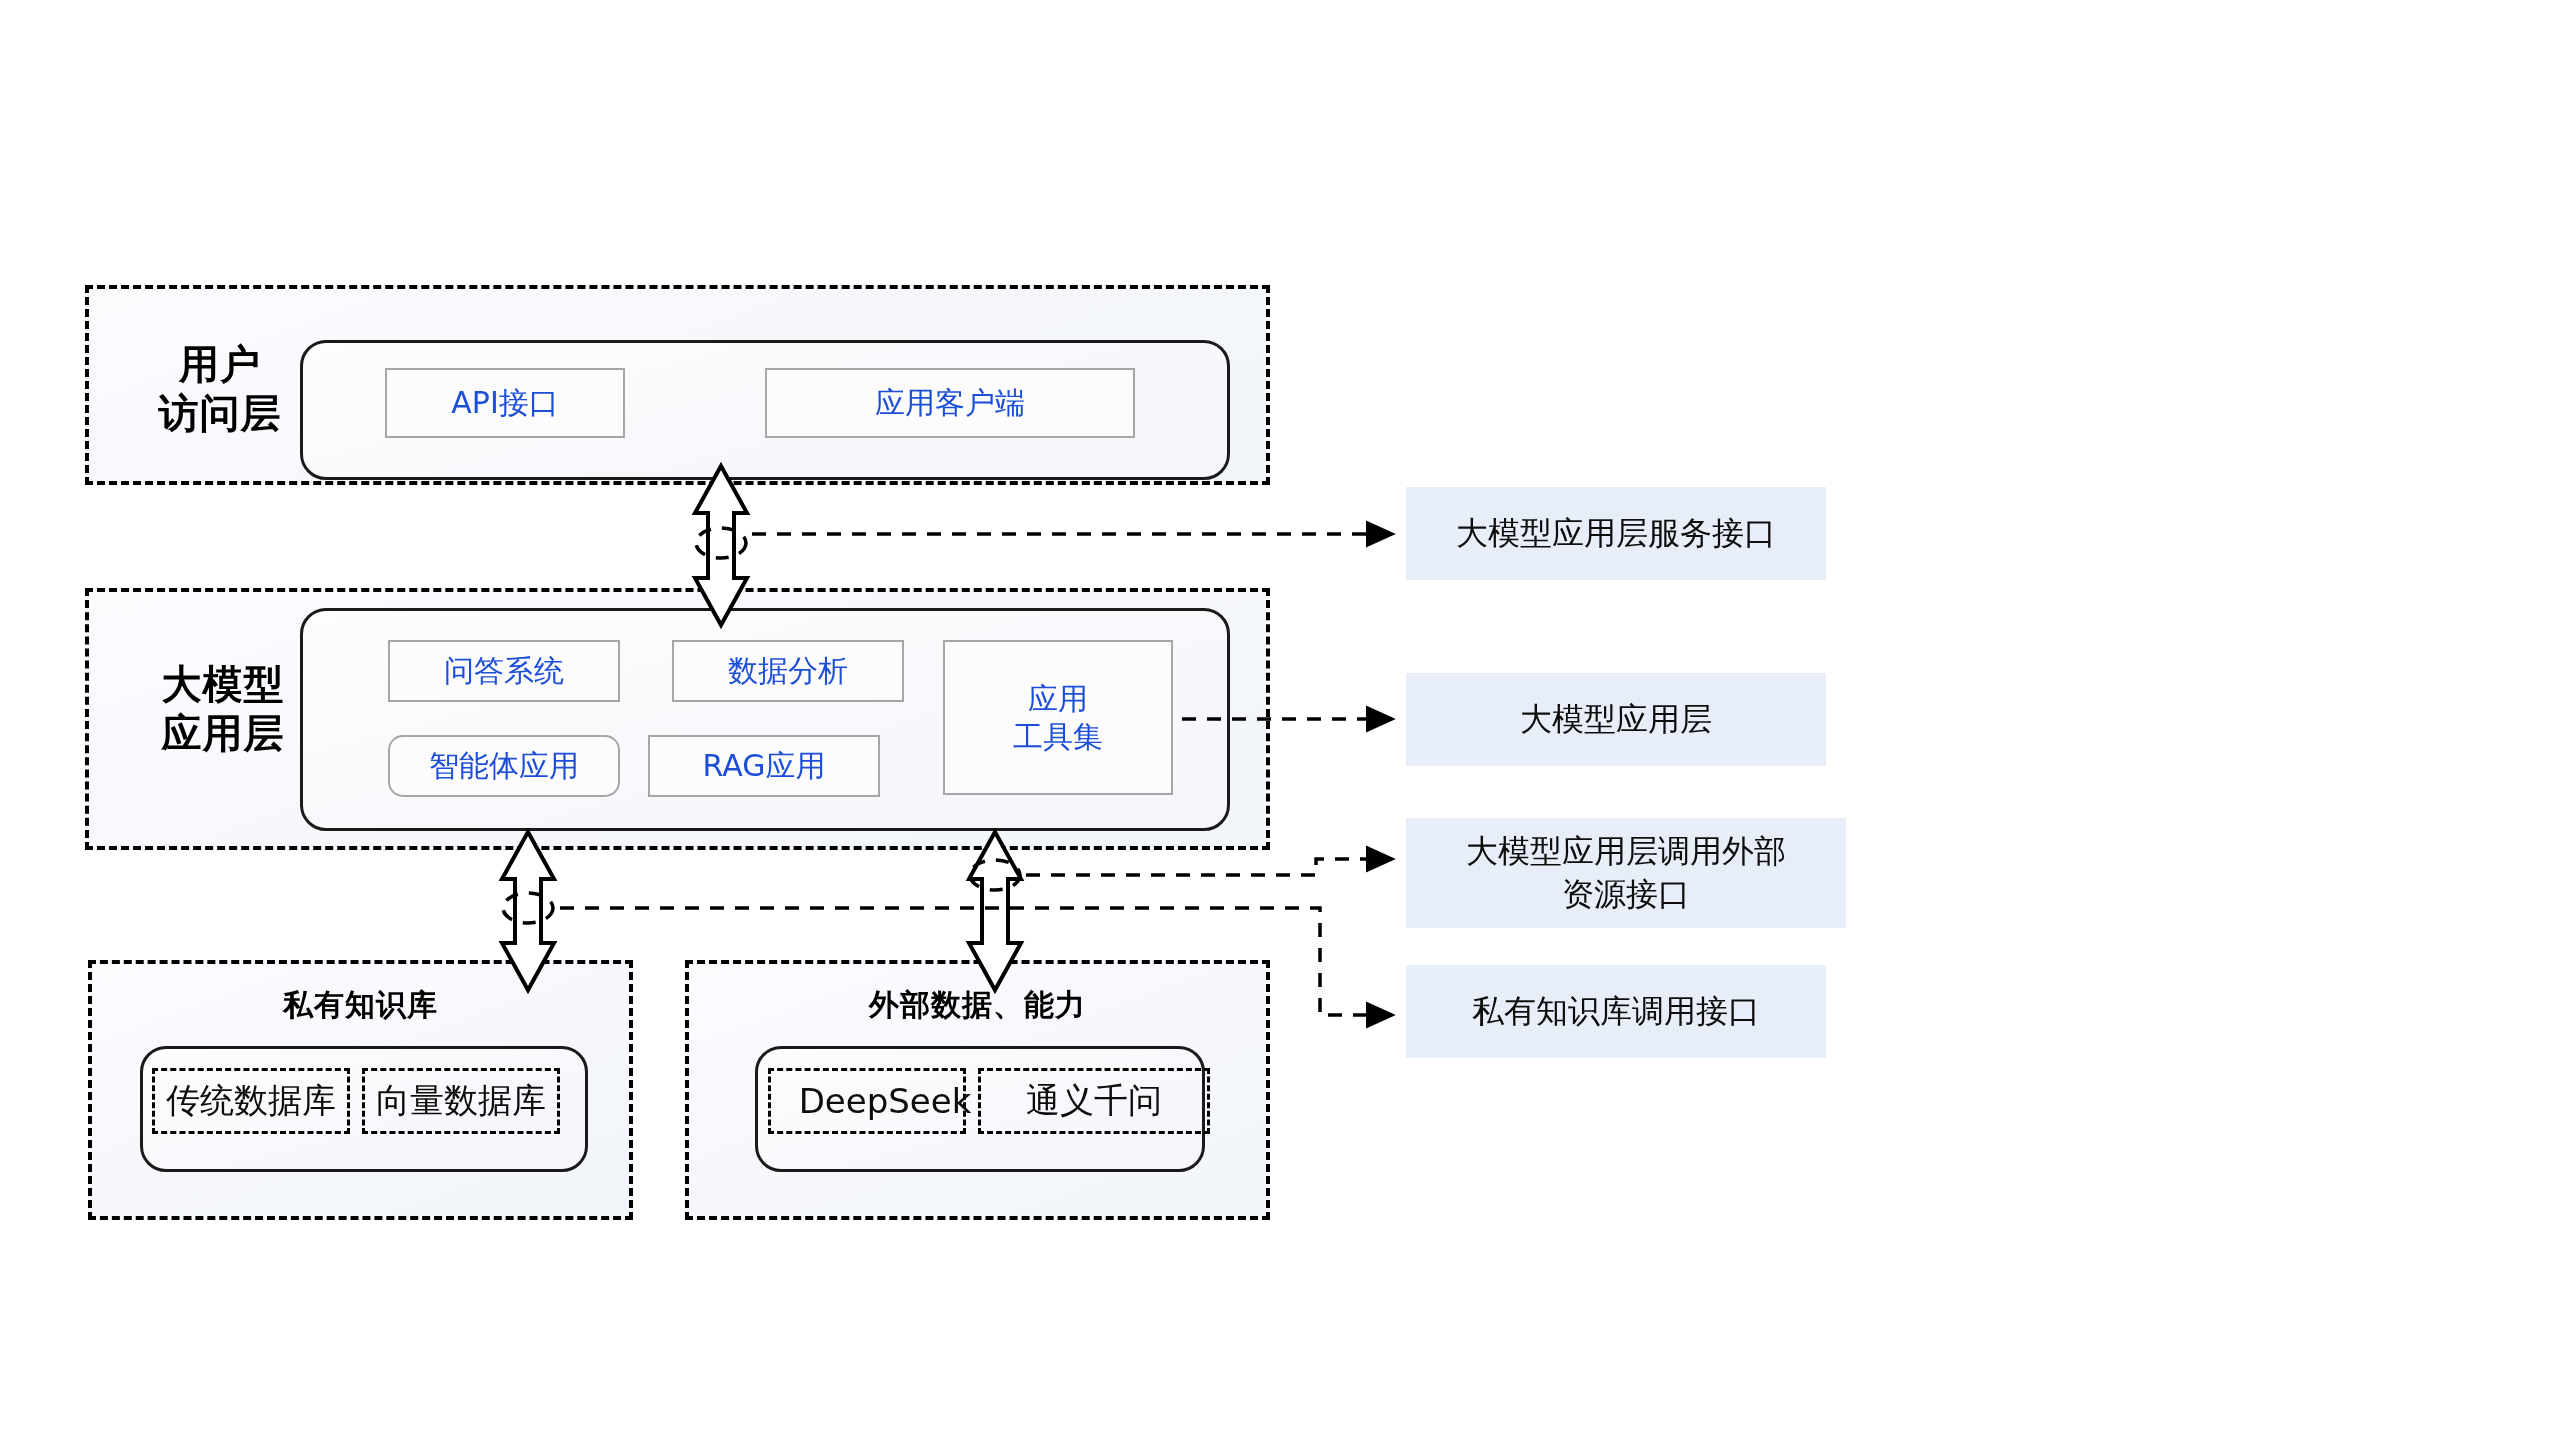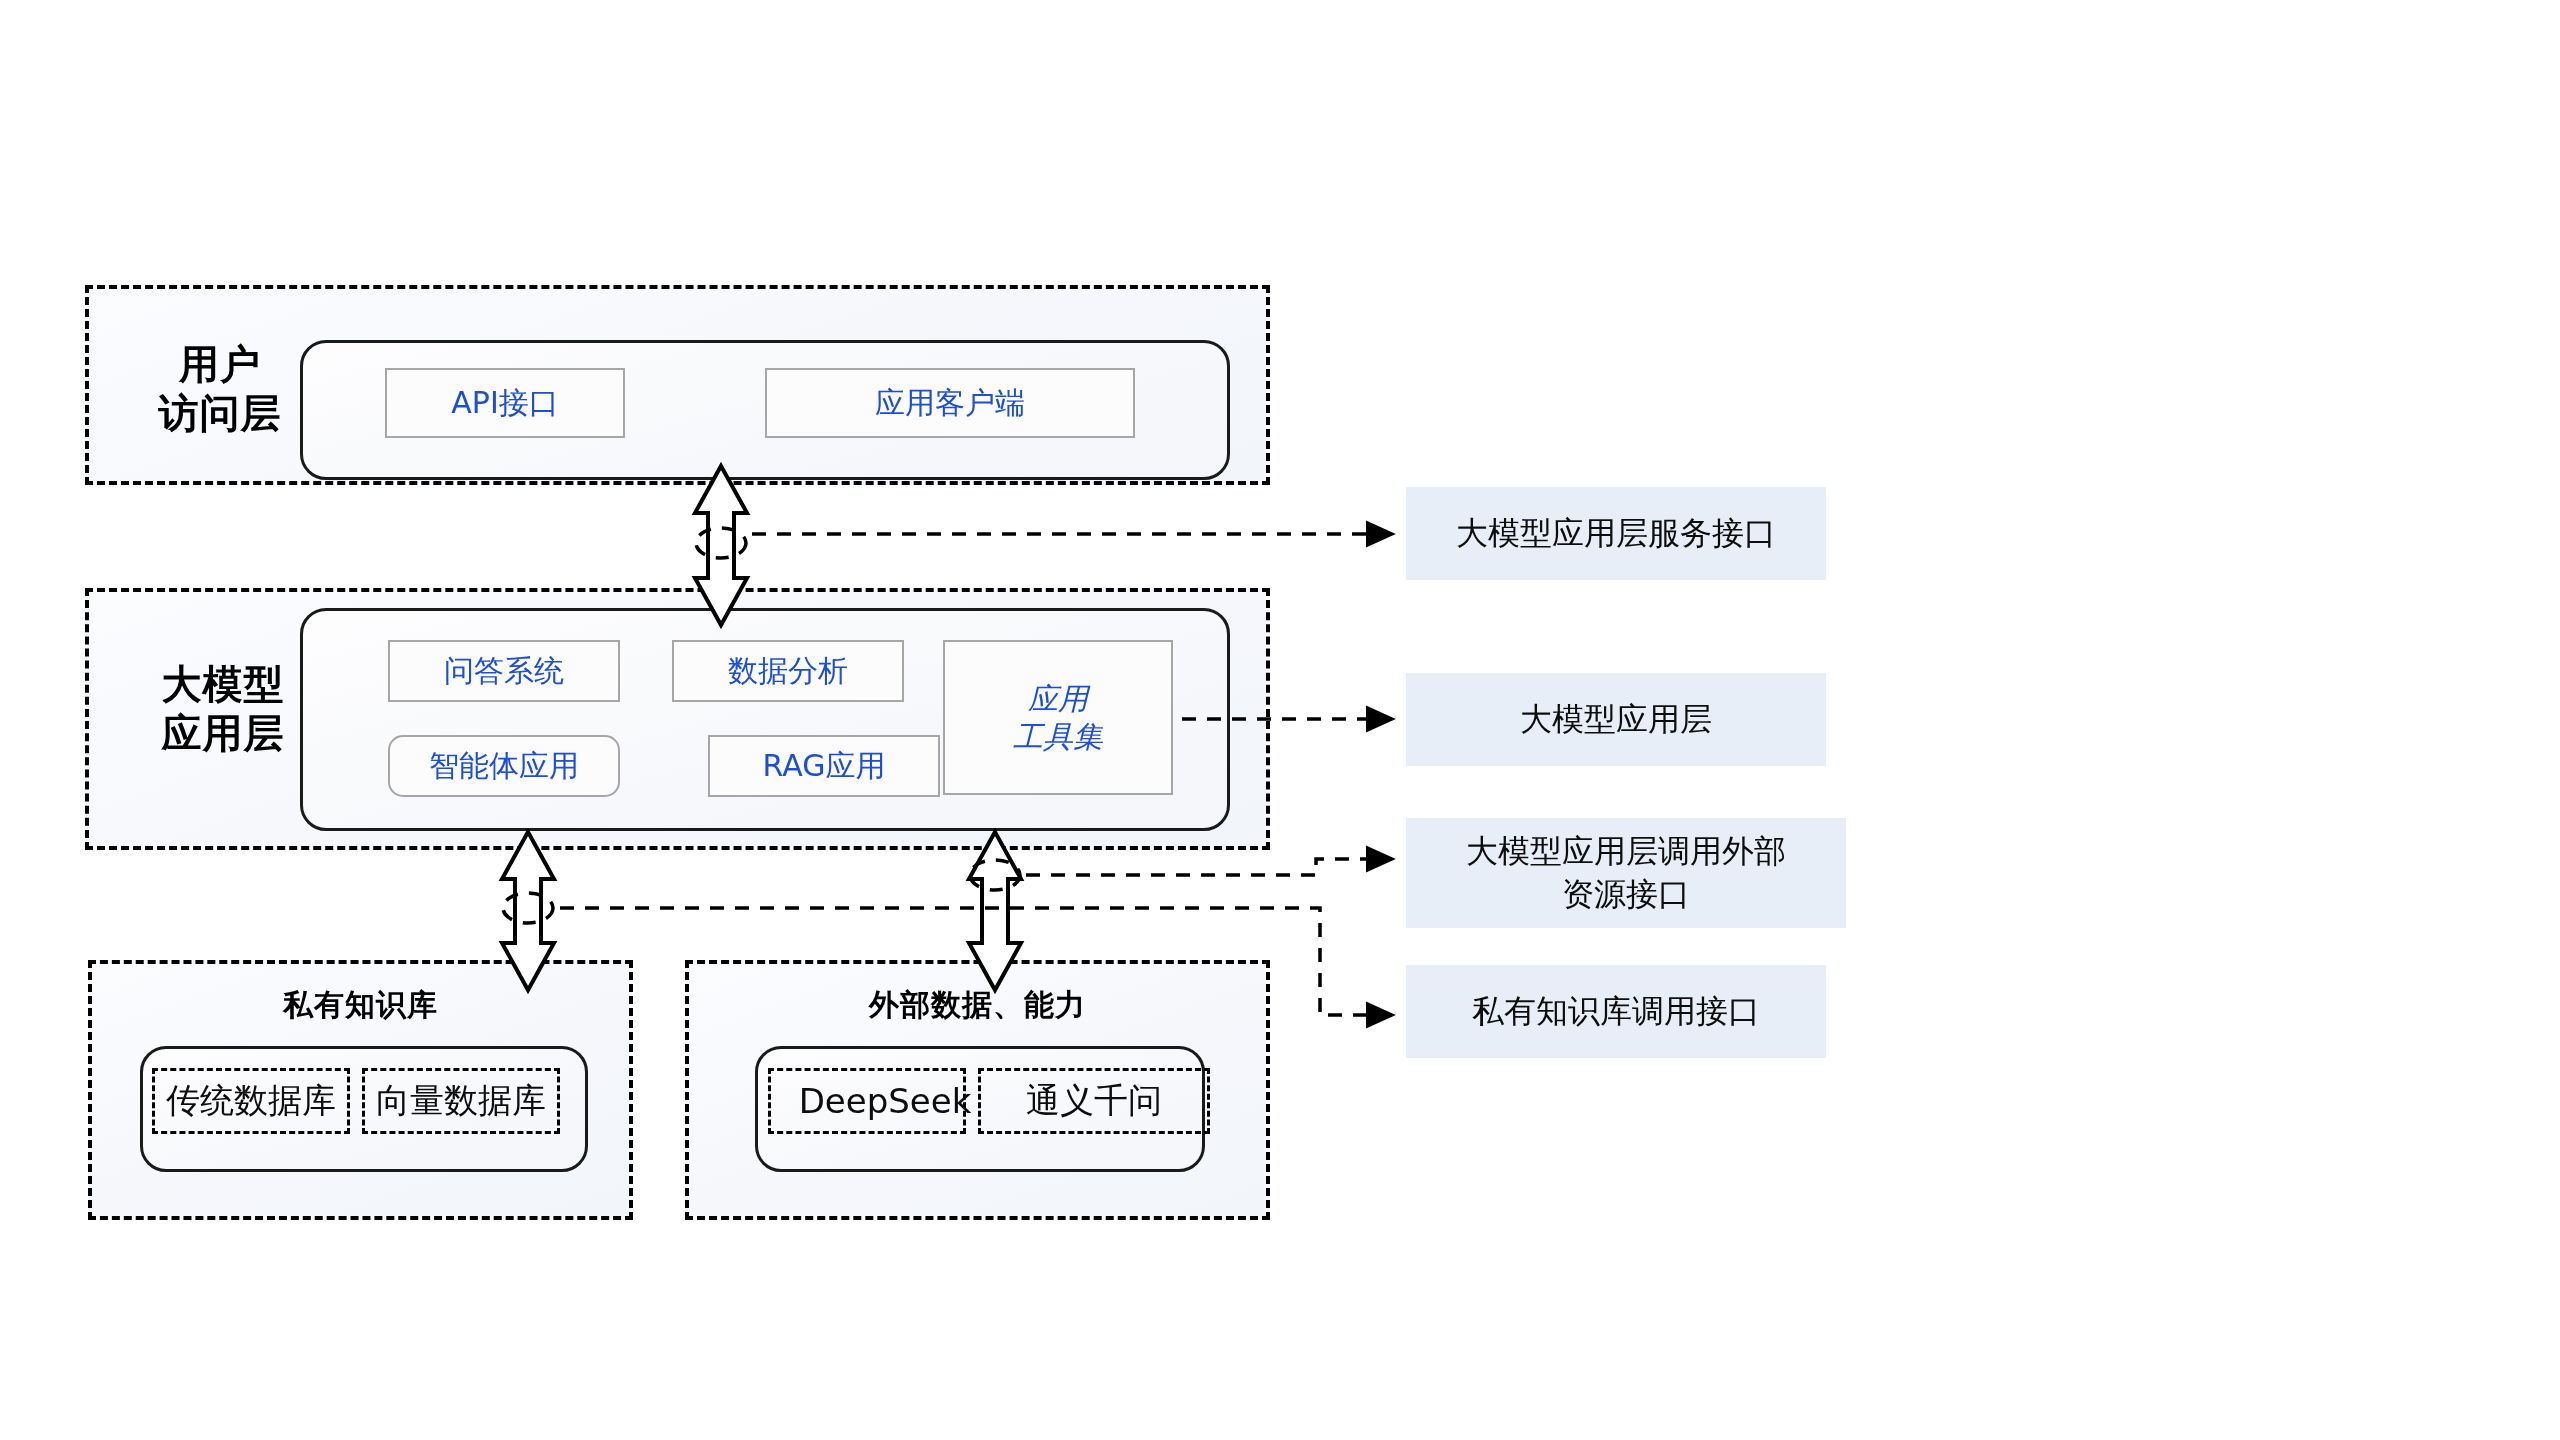--- a/index.html
+++ b/index.html
@@ -136,26 +136,26 @@
 
   <div class="layer-title" style="left:118px; top:660px; width:210px;">大模型
 应用层</div>
 
   <div class="round-panel" style="left:300px; top:608px; width:930px; height:223px;"></div>
 
   <div class="item-box" style="left:388px; top:640px; width:232px; height:62px;">问答系统</div>
 
   <div class="item-box" style="left:672px; top:640px; width:232px; height:62px;">数据分析</div>
 
-  <div class="item-box" style="left:943px; top:640px; width:230px; height:155px;font-style:italic;">应用
+  <div class="item-box" style="left:943px; top:640px; width:230px; height:155px;">应用
 工具集</div>
 
   <div class="item-box" style="left:388px; top:735px; width:232px; height:62px;border-radius:15px;">智能体应用</div>
 
-  <div class="item-box" style="left:708px; top:735px; width:232px; height:62px;">RAG应用</div>
+  <div class="item-box" style="left:648px; top:735px; width:232px; height:62px;">RAG应用</div>
 
   <div class="layer-box" style="left:88px; top:960px; width:545px; height:260px;"></div>
 
   <div class="group-heading" style="left:88px; top:985px; width:545px;">私有知识库</div>
 
   <div class="round-panel" style="left:140px; top:1046px; width:448px; height:126px;"></div>
 
   <div class="item-box-dashed" style="left:152px; top:1068px; width:198px; height:66px;">传统数据库</div>
 
   <div class="item-box-dashed" style="left:362px; top:1068px; width:198px; height:66px;">向量数据库</div>

